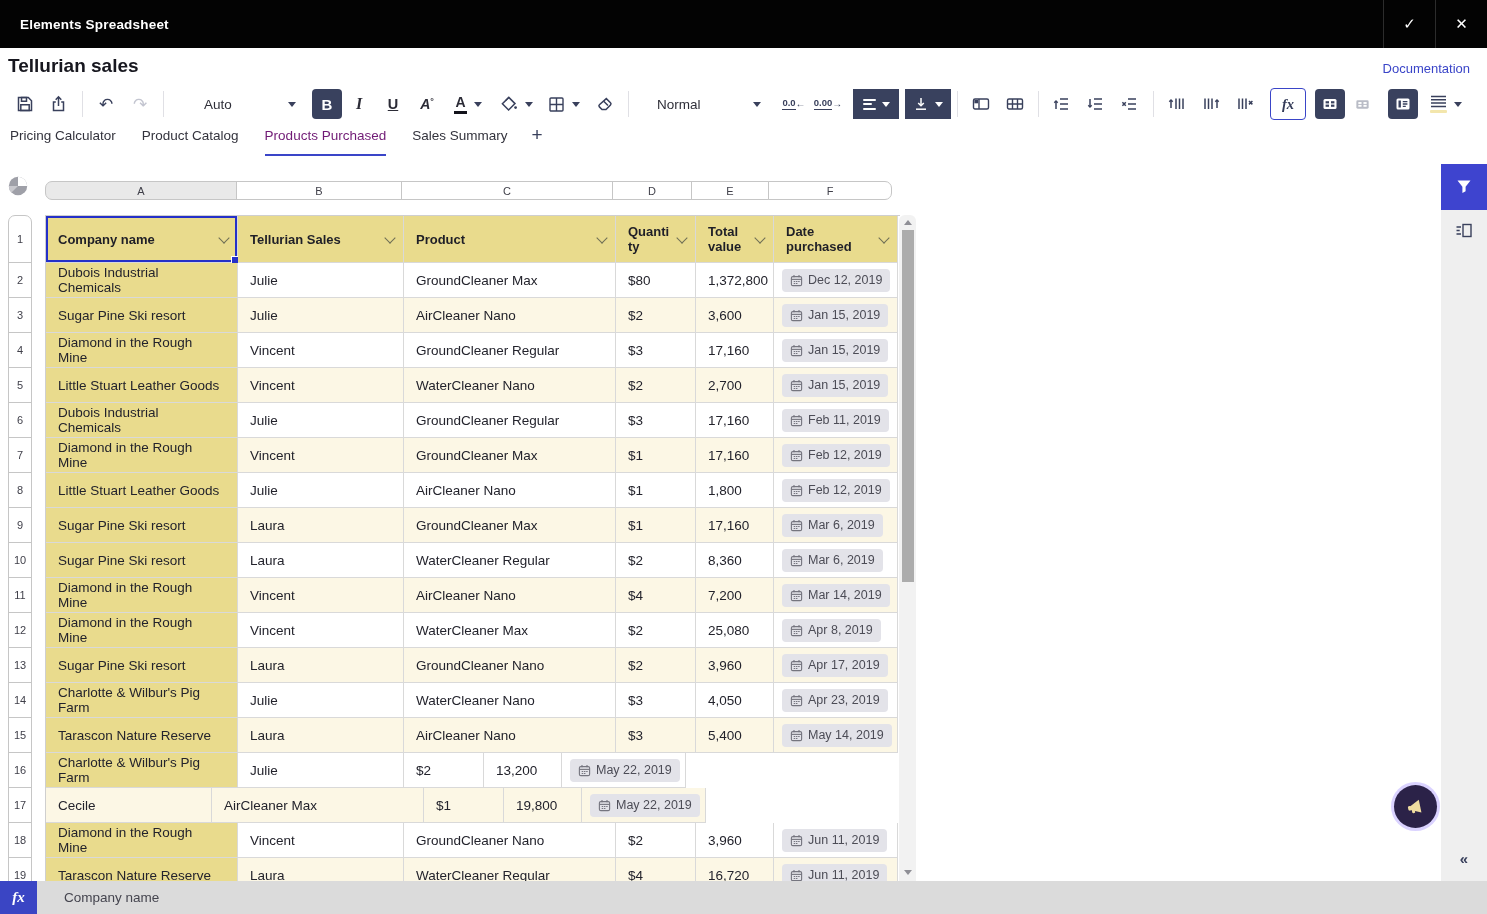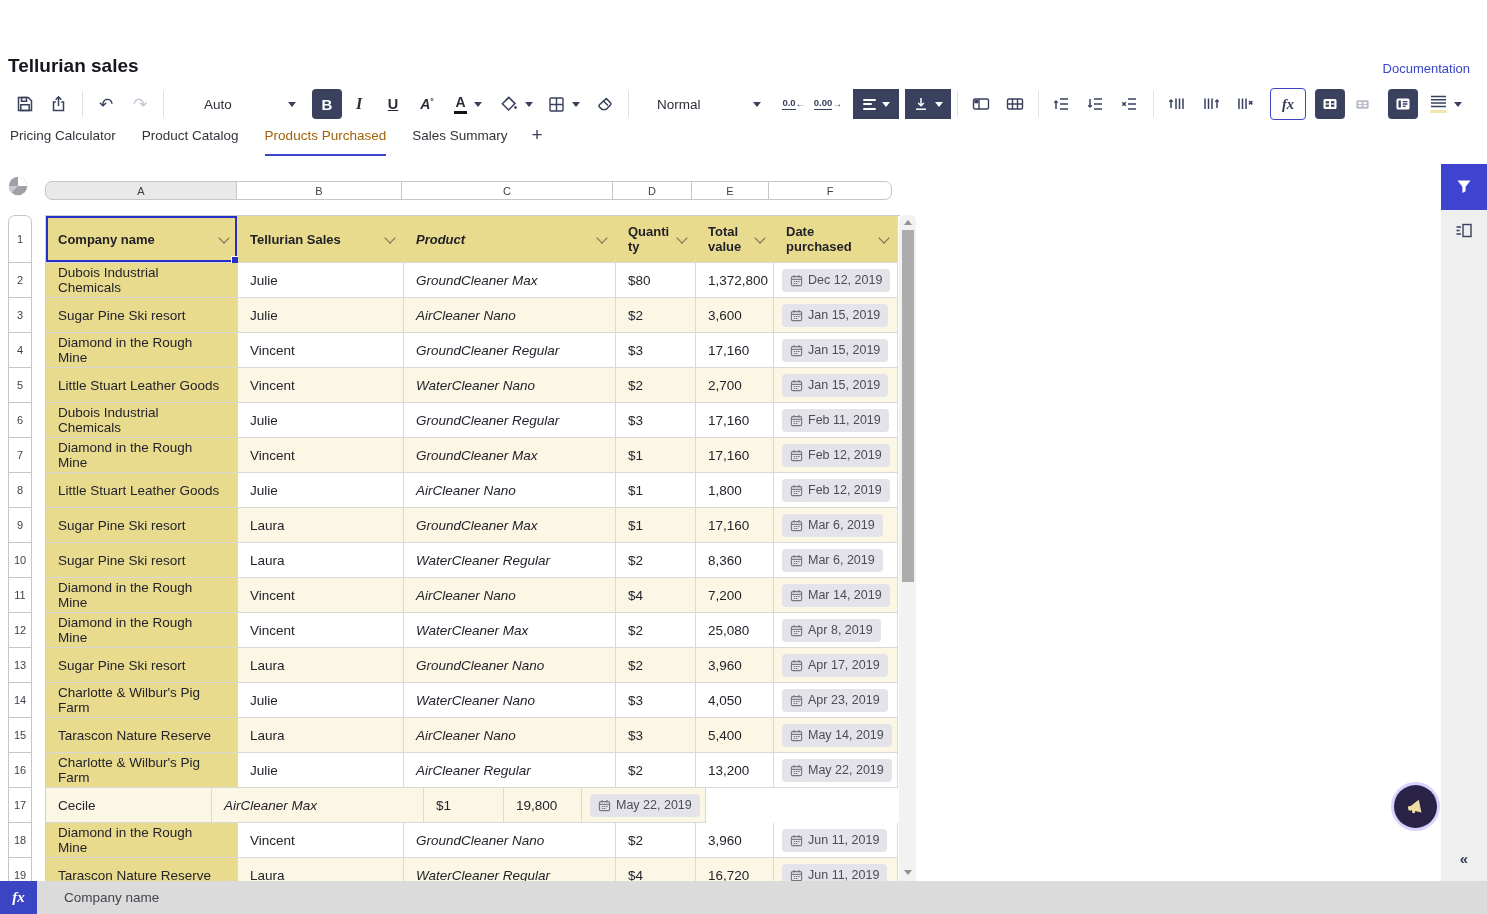--- a/index.html
+++ b/index.html
@@ -51,21 +51,21 @@
   .fxbtn{width:34px;height:30px;border:1.5px solid #3A45C8;border-radius:4px;display:flex;align-items:center;
          justify-content:center;font-family:"Liberation Serif",serif;font-style:italic;font-weight:600;
          font-size:14.5px;color:#343B58;background:#fff;flex:none;}
   .sqbtn{width:30px;height:30px;border-radius:4px;display:flex;align-items:center;justify-content:center;flex:none;}
   .stack{display:flex;flex-direction:column;align-items:center;gap:2px;}
   .ybar{width:17px;height:3px;background:#F3E6AC;border-radius:1px;}
 
   
   .tabs-bar{position:absolute;left:0;top:122px;height:35px;display:flex;align-items:flex-start;padding-left:10px;gap:26px;}
   .tab{font-size:13.5px;color:#33333D;line-height:19px;padding:4px 0 9px 0;border-bottom:2.5px solid transparent;white-space:nowrap;}
-  .tab.active{color:#a16207;border-bottom-color:#3A45C8;font-weight:500;}
+  .tab.active{color:#701a75;border-bottom-color:#3A45C8;font-weight:500;}
   .tab-add{font-size:19px;color:#39405C;line-height:19px;padding-top:3px;margin-left:-2px;}
 
   
   .grid{position:absolute;left:0;top:157px;width:1441px;height:724px;overflow:hidden;background:#fff;}
   .select-all{position:absolute;left:8px;top:19px;width:20px;height:20px;}
   .colh{position:absolute;left:45px;top:24px;display:flex;}
   .ch{height:19px;border:1px solid #C6C6C6;margin-left:-1px;background:#fff;font-size:11px;color:#3F3F49;
       display:flex;align-items:center;justify-content:center;box-sizing:border-box;}
   .ch.c0{margin-left:0;background:#E9E9E9;border-radius:7px 0 0 7px;width:192px;}
   .ch.c1{width:166px;} .ch.c2{width:212px;} .ch.c3{width:80px;} .ch.c4{width:78px;}
@@ -73,21 +73,21 @@
   .rownums{position:absolute;left:8px;top:58px;width:24px;}
   .rn{box-sizing:border-box;width:24px;height:36px;margin-top:-1px;border:1px solid #C6C6C6;background:#fff;
       font-size:11px;color:#3F3F49;display:flex;align-items:center;justify-content:center;}
   .rn.first{height:48px;margin-top:0;border-radius:7px 7px 0 0;}
   .cells{position:absolute;left:45px;top:58px;width:854px;border-top:1px solid #CFCFCF;border-left:1px solid #CFCFCF;}
   .row{display:flex;height:35px;}
   .row.hrow{height:47px;}
   .cell{box-sizing:border-box;border-right:1px solid #D9D9D9;border-bottom:1px solid #D9D9D9;display:flex;
         align-items:center;padding:0 12px;font-size:13.5px;color:#23232C;background:#fff;overflow:hidden;position:relative;}
   .ca{width:192px;background:#E9DB8D;}
-  .cb{width:166px;} .cc{width:212px;font-style:italic;} .cd{width:80px;} .ce{width:78px;}
+  .cb{width:166px;} .cc{width:212px;} .cd{width:80px;} .ce{width:78px;}
   .cf{width:124px;padding:0 6px;}
   .row.alt .cell:not(.ca){background:#FCF7E5;}
   .hrow .cell{background:#E9DB8D;font-weight:700;font-size:13px;color:#1F1F27;justify-content:space-between;
               padding-right:9px;line-height:15px;}
   .hrow .ht{overflow-wrap:anywhere;}
   .chev{width:7px;height:7px;border-right:1.6px solid #6E6E55;border-bottom:1.6px solid #6E6E55;
         transform:rotate(45deg);flex:none;margin-left:6px;margin-top:-3px;}
   .cell.sel{box-shadow:inset 0 0 0 2px #2430C8;overflow:visible;}
   .cell.sel::after{content:"";position:absolute;right:-2px;bottom:-2px;width:8px;height:8px;background:#2430C8;
                    border:1.5px solid #fff;box-sizing:border-box;}
@@ -119,20 +119,31 @@
            font-family:"Liberation Serif",serif;font-style:italic;font-weight:600;font-size:15px;flex:none;}
   .fvalue{margin-left:27px;font-size:13.5px;color:#45454F;}
 
   svg{display:block;}
 </style>
 </head>
 <body>
 
 <div id="app" data-interactable="false">
 
+  <div class="titlebar" data-interactable="false">
+    <span class="title" data-interactable="false">Elements Spreadsheet</span>
+    <div class="tb-actions" data-interactable="false">
+      <div class="tb-btn" data-interactable="true">
+          <span data-interactable="false">✓</span>
+        </div>
+      <div class="tb-btn" data-interactable="true">
+          <span data-interactable="false">✕</span>
+        </div>
+    </div>
+  </div>
 
   <div class="doc-title" data-interactable="false">Tellurian sales</div>
   <a class="doc-link" data-interactable="true">Documentation</a>
 
   <div class="toolbar" data-interactable="false">
     <div class="ti" data-interactable="true">
       <svg width="18" height="18" viewBox="0 0 18 18" fill="none" stroke="#39405C" stroke-width="1.5">
           <path d="M2.5 2.5 H12.3 L15.5 5.7 V15.5 H2.5 Z"></path>
           <path d="M5.5 2.5 H10.5 V6.2 H5.5 Z"></path>
           <path d="M4.8 9.8 H13.2 V15.5 H4.8 Z"></path>
@@ -664,21 +675,20 @@
                   <path d="M4 8 h1.6 M6.4 8 h1.6 M8.8 8 h1.6 M4 10.3 h1.6 M6.4 10.3 h1.6" stroke-width="1.1"></path>
                 </svg>
         <span class="pill-text" data-interactable="false">May 14, 2019</span>
       </span>
     </div>
   </div>
 
   <div class="row" data-interactable="false">
     <div class="cell ca" data-interactable="true">Charlotte &amp; Wilbur's Pig Farm</div>
     <div class="cell cb" data-interactable="true">Julie</div>
-    <div class="cell cc" data-interactable="true">AirCleaner Regular</div>
     <div class="cell cd" data-interactable="true">$2</div>
     <div class="cell ce" data-interactable="true">13,200</div>
     <div class="cell cf" data-interactable="true">
       <span class="pill" data-interactable="true">
         <svg width="13" height="13" viewBox="0 0 14 14" fill="none" stroke="#75757F" stroke-width="1.2">
                   <rect x="1.5" y="2.8" width="11" height="9.7" rx="1.5"></rect>
                   <path d="M1.5 5.8 H12.5"></path>
                   <path d="M4.3 1.2 V3.4 M9.7 1.2 V3.4"></path>
                   <path d="M4 8 h1.6 M6.4 8 h1.6 M8.8 8 h1.6 M4 10.3 h1.6 M6.4 10.3 h1.6" stroke-width="1.1"></path>
                 </svg>

